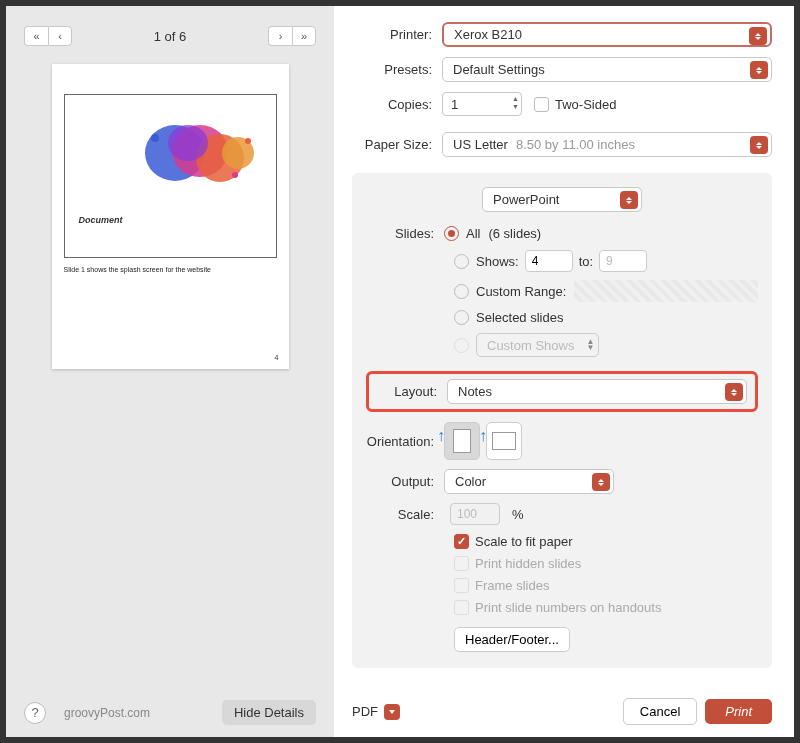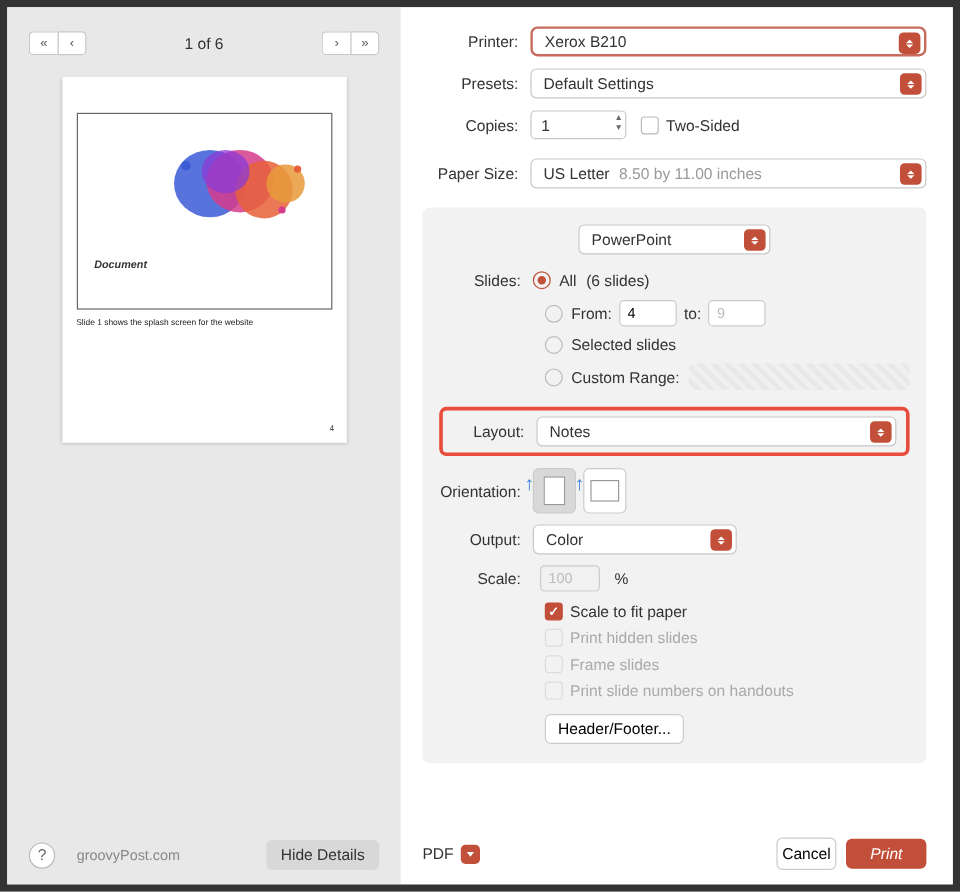--- a/index.html
+++ b/index.html
@@ -54,21 +54,21 @@
     .page-icon.landscape { width: 24px; height: 18px; }
     .arrow-up { position: absolute; left: -8px; top: 4px; color: #2f7bd6; font-size: 16px; font-weight: bold; }
     .check-list { margin-left: 88px; display: flex; flex-direction: column; gap: 7px; margin-top: 6px; }
     .check-row { display: flex; align-items: center; font-size: 13px; }
     .check-row.disabled { color: #aaa; }
     .btn-plain { background: #fff; border: 1px solid #ccc; border-radius: 5px; padding: 4px 10px; font-size: 13px; cursor: pointer; }
     .footer-row { display: flex; align-items: center; margin-top: auto; padding-top: 14px; }
     .pdf-btn { display: flex; align-items: center; gap: 6px; }
     .pdf-caret { width: 16px; height: 16px; background: #c14f3a; border-radius: 4px; display: flex; align-items: center; justify-content: center; }
     .pdf-caret::after { content: ''; border-left: 3px solid transparent; border-right: 3px solid transparent; border-top: 4px solid #fff; }
-    .btn-cancel { background: #fff; border: 1px solid #ccc; border-radius: 5px; padding: 5px 4px; margin-left: auto; margin-right: 8px; font-size: 13px; cursor: pointer; }
+    .btn-cancel { background: #fff; border: 1px solid #ccc; border-radius: 5px; padding: 5px 16px; margin-left: auto; margin-right: 8px; font-size: 13px; cursor: pointer; }
     .btn-print { background: #c14f3a; color: #fff; border: none; border-radius: 5px; padding: 5px 20px; font-size: 13px; cursor: pointer; font-style: italic; }
     .dropdown-small { height: 24px; border: 1px solid #ccc; border-radius: 5px; padding: 0 24px 0 10px; position: relative; display: flex; align-items: center; font-size: 13px; }
     .dropdown-small .caret-sm { position: absolute; right: 4px; display: flex; flex-direction: column; align-items: center; color: #888; font-size: 8px; line-height: 6px; }
   </style>
 </head>
 <body>
 
 <div class="container">
   <div class="left-panel">
     <div class="nav-row">
@@ -153,33 +153,40 @@
 
       <div class="inner-row">
         <div class="inner-label">Slides:</div>
         <div class="radio selected"></div>
         <span>All</span>
         <span style="margin-left:8px">(6 slides)</span>
       </div>
       <div class="radio-group">
         <div class="radio-row">
           <div class="radio"></div>
-          <span>From:</span>
+          <span>Shows:</span>
           <input class="small-input" value="4" style="">
           <span>to:</span>
           <input class="small-input dim-text" style="color: rgb(187, 187, 187);" value="9">
-        </div>
-        <div class="radio-row">
-          <div class="radio"></div>
-          <span>Selected slides</span>
         </div>
         <div class="radio-row">
           <div class="radio"></div>
           <span>Custom Range:</span>
           <div class="range-box"></div>
+        </div>
+        <div class="radio-row">
+          <div class="radio"></div>
+          <span>Selected slides</span>
+        </div>
+        <div class="radio-row" style="color:#bbb">
+          <div class="radio" style="border-color:#ddd"></div>
+          <div class="dropdown-small" style="color:#bbb">
+            <span>Custom Shows</span>
+            <div class="caret-sm">▲<br>▼</div>
+          </div>
         </div>
       </div>
 
       <div class="layout-highlight">
         <div class="inner-label">Layout:</div>
         <div class="select-box" style="flex:1">
           <span>Notes</span>
           <div class="caret"></div>
         </div>
       </div>

